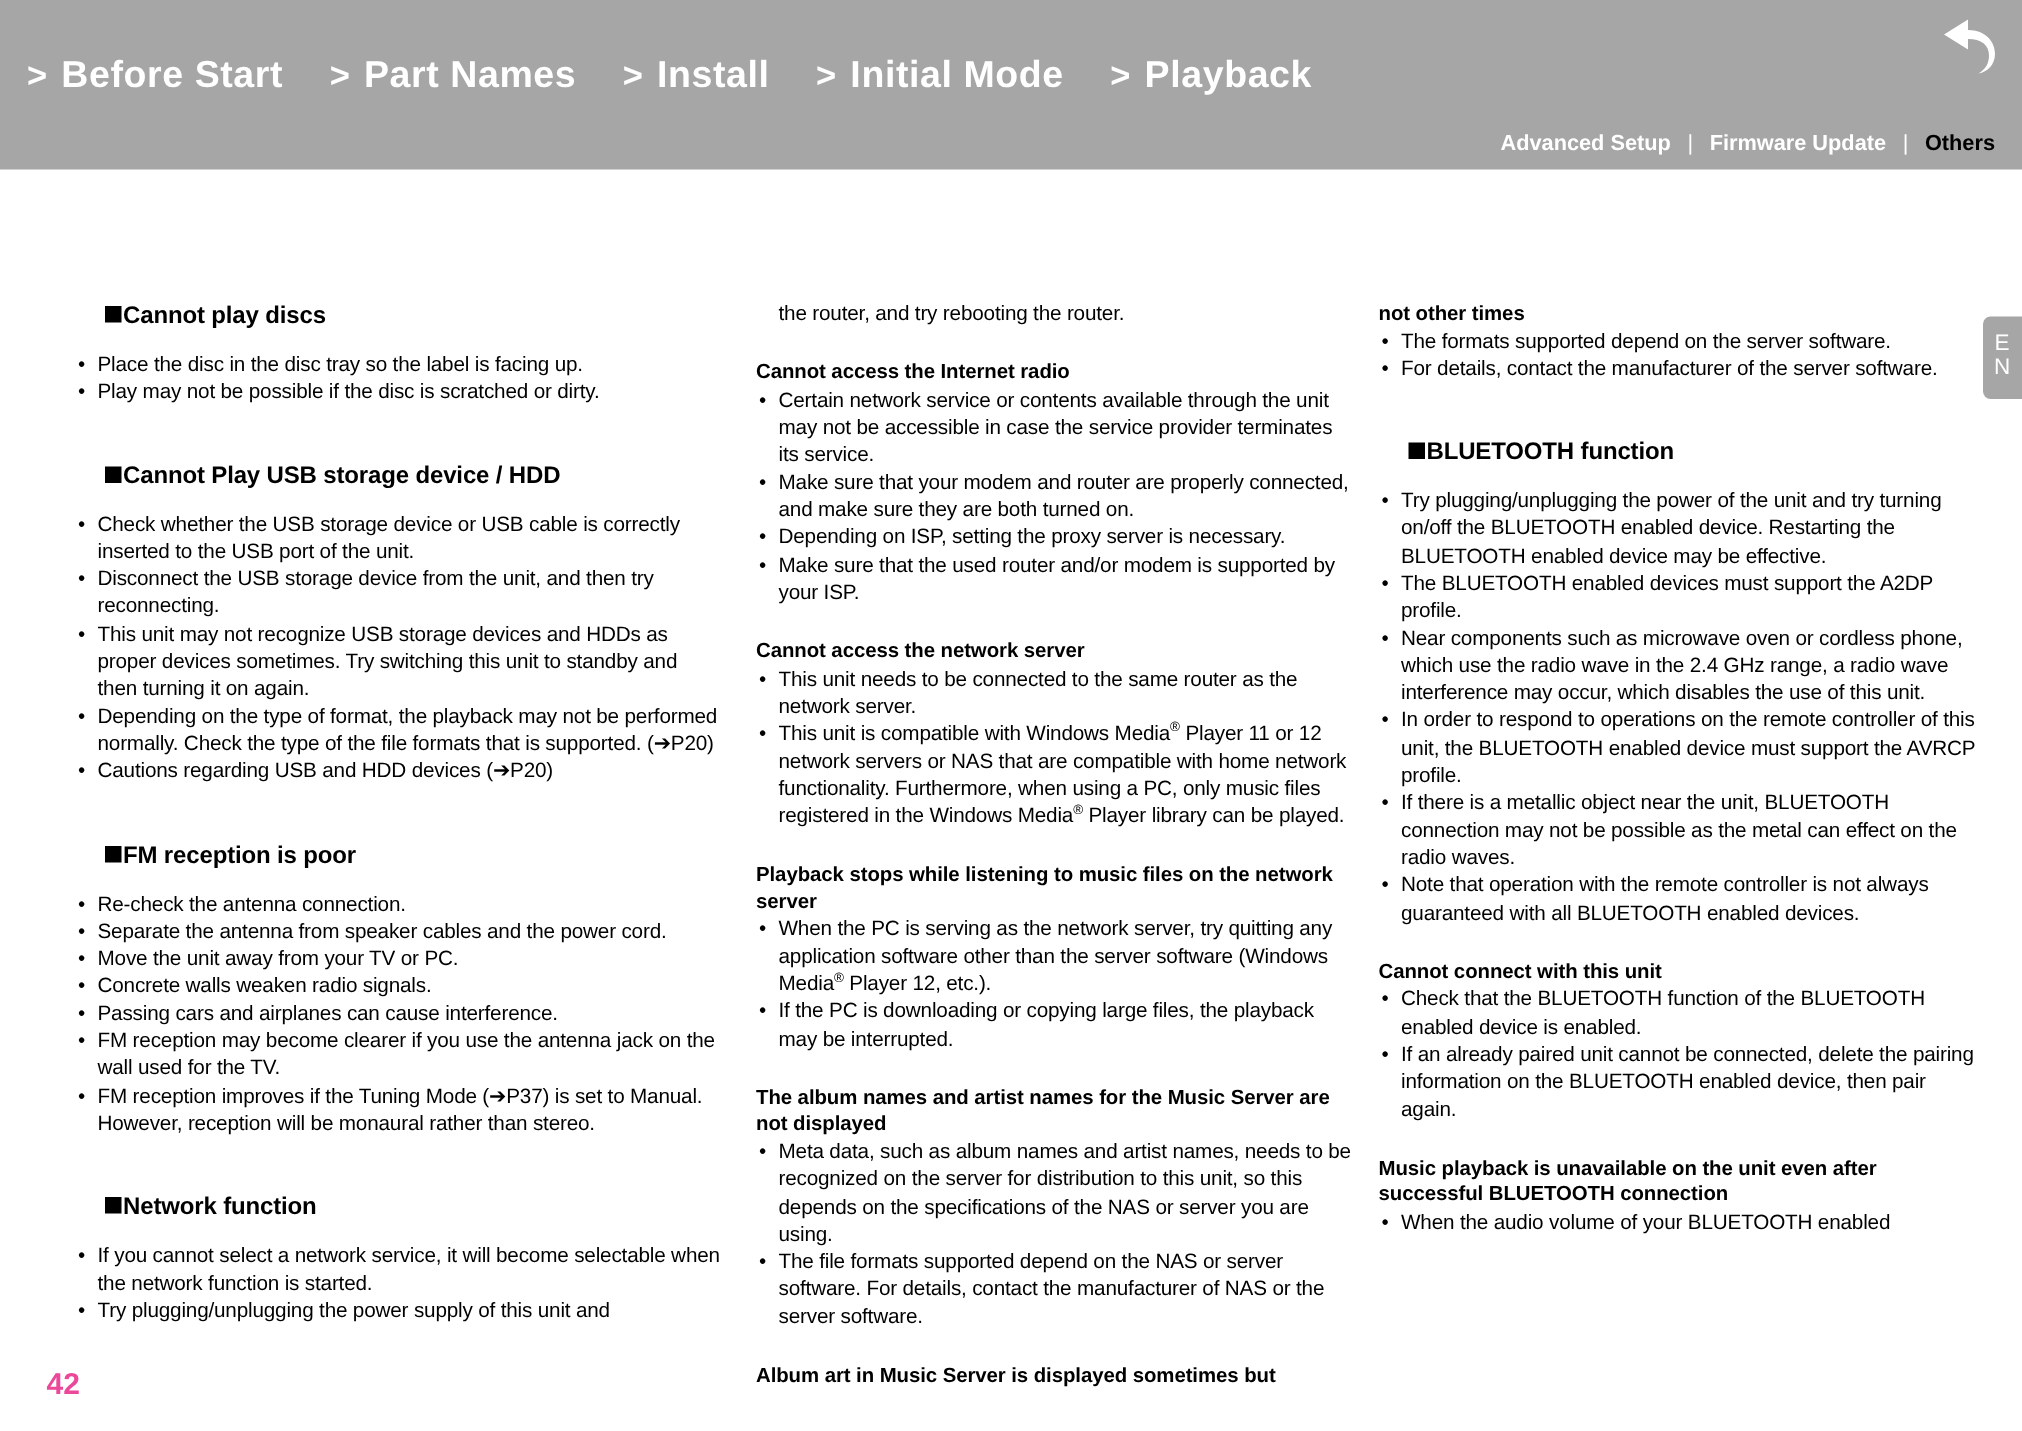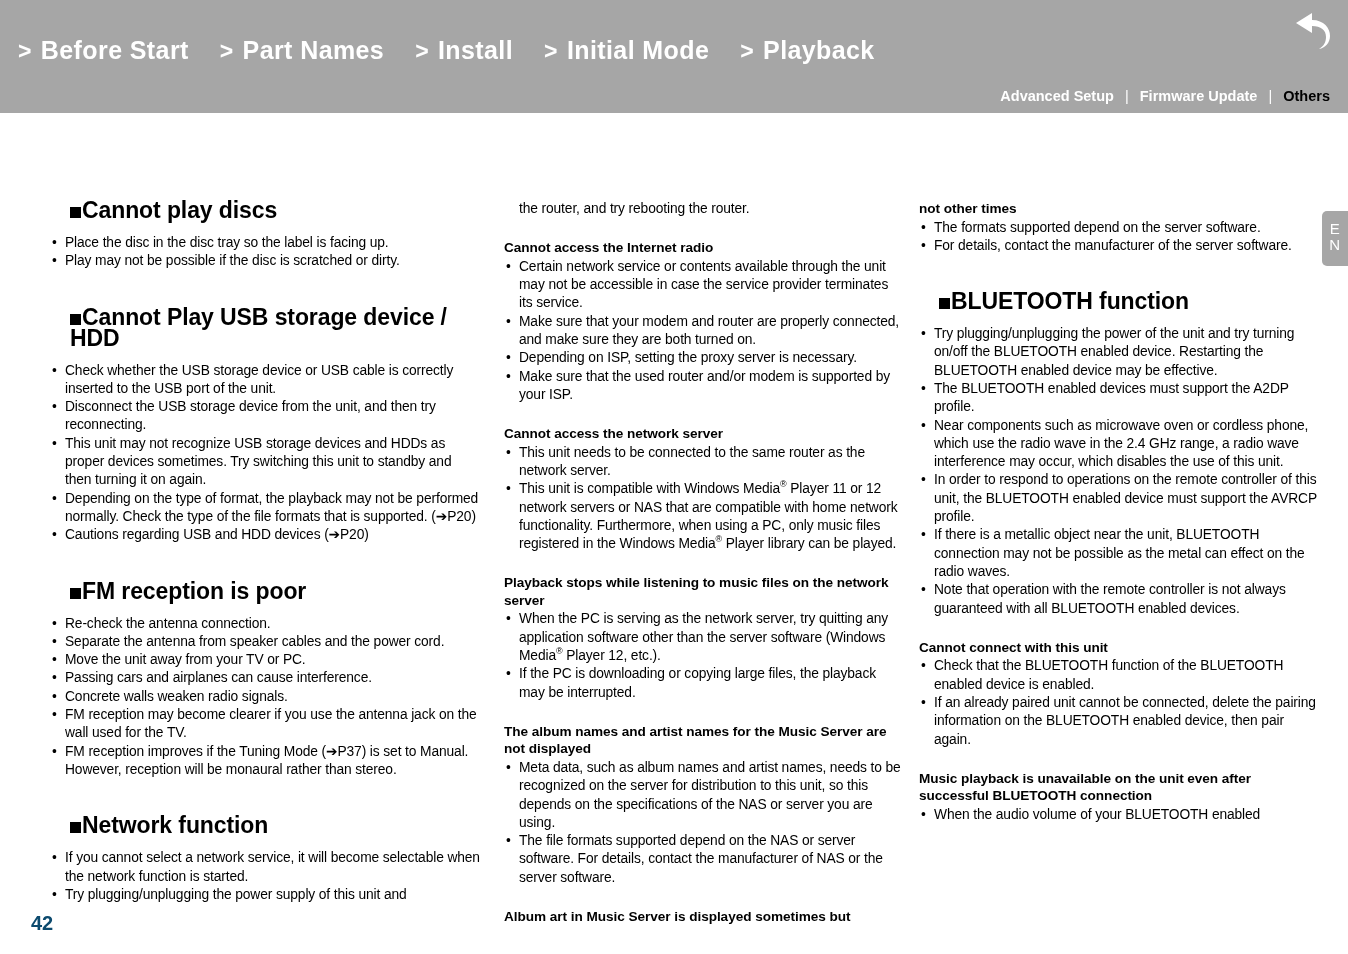--- a/index.html
+++ b/index.html
@@ -106,21 +106,21 @@
   }
   .col {
     box-sizing: border-box;
   }
   .col-1 { width: 430px; margin-left: 50px; }
   .col-2 { width: 400px; margin-left: 24px; }
   .col-3 { width: 400px; margin-left: 15px; }
 
   
   h2.sec-head {
-    font-size: 23px;
+    font-size: 16px;
     font-weight: bold;
     margin: 0 0 13px 0;
     line-height: 21px;
     letter-spacing: -0.1px;
     padding-left: 20px;
   }
   .sq {
     display: inline-block;
     width: 11px;
     height: 11px;
@@ -166,21 +166,21 @@
   .gap-xl { height: 36px; }
 
   sup { font-size: 9px; vertical-align: super; line-height: 0; }
 
   .page-num {
     position: absolute;
     left: 31px;
     top: 912px;
     font-size: 20px;
     font-weight: bold;
-    color: #0c4a6e;
+    color: #ec4899;
   }
 </style>
 </head>
 <body>
 
 <div class="header">
 
   <div class="main-nav">
     <span class="nav-item">
       <span class="nav-chevron">&gt;</span>
@@ -246,22 +246,22 @@
         <li>Cautions regarding USB and HDD devices (➔P20)</li>
       </ul>
 
       <div class="gap-xl"></div>
 
       <h2 class="sec-head"><span class="sq"></span><span>FM reception is poor</span></h2>
       <ul class="bul">
         <li>Re-check the antenna connection.</li>
         <li>Separate the antenna from speaker cables and the power cord.</li>
         <li>Move the unit away from your TV or PC.</li>
+        <li>Concrete walls weaken radio signals.</li>
         <li>Passing cars and airplanes can cause interference.</li>
-        <li>Concrete walls weaken radio signals.</li>
         <li>FM reception may become clearer if you use the antenna jack on the wall used for the TV.</li>
         <li>FM reception improves if the Tuning Mode (➔P37) is set to Manual. However, reception will be monaural rather than stereo.</li>
       </ul>
 
       <div class="gap-xl"></div>
 
       <h2 class="sec-head"><span class="sq"></span><span>Network function</span></h2>
       <ul class="bul">
         <li>If you cannot select a network service, it will become selectable when the network function is started.</li>
         <li>Try plugging/unplugging the power supply of this unit and</li>

